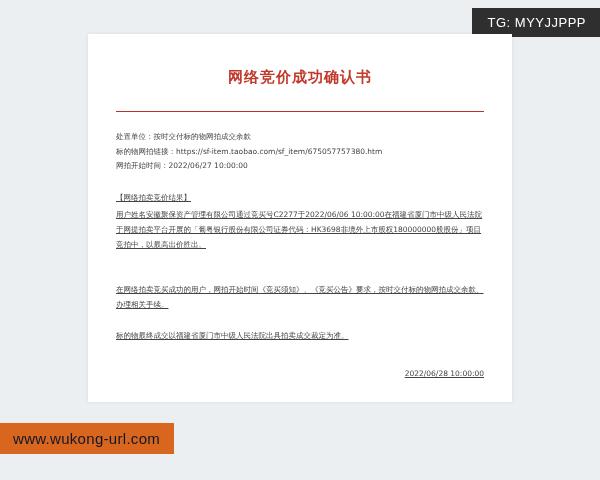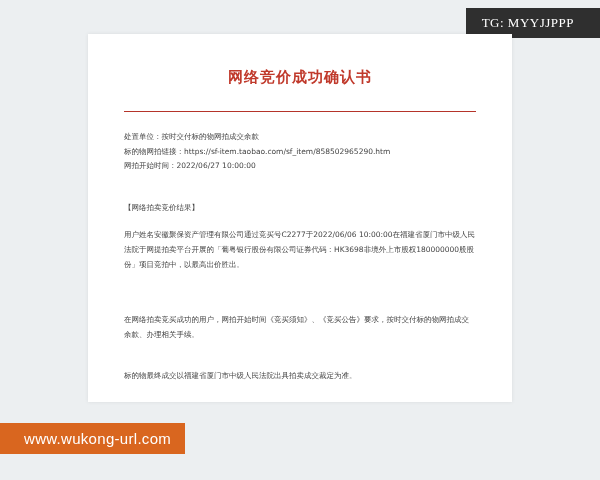--- a/index.html
+++ b/index.html
@@ -15,45 +15,45 @@
     overflow: hidden;
   }
   .tg-badge {
     position: absolute;
     top: 8px;
     right: 0;
     background: #2f2f2f;
     color: #ffffff;
     font-size: 13px;
     letter-spacing: 0.5px;
-    padding: 7px 26px 7px 16px;
-    font-family: Liberation Serif, serif;
+    padding: 7px 14px 7px 16px;
+    font-family: Liberation Sans, sans-serif;
   }
   .wm-badge {
     position: absolute;
     left: 0;
     bottom: 26px;
     background: #d9661f;
-    color: #ffffff;
+    color: #0f172a;
     font-size: 15px;
-    padding: 7px 14px 7px 24px;
+    padding: 7px 14px 7px 13px;
     font-family: "Liberation Sans", sans-serif;
     letter-spacing: 0.3px;
     margin-top: 32px;
   }
   .doc {
     position: absolute;
     left: 88px;
     top: 34px;
     width: 424px;
     height: 368px;
     background: #ffffff;
     box-shadow: 0 0 4px rgba(0,0,0,0.08);
     box-sizing: border-box;
-    padding: 0 36px;
+    padding: 0 28px;
     overflow: hidden;
   }
   .doc-title {
     margin-top: 34px;
     text-align: center;
     color: #c0392b;
     font-size: 15px;
     font-weight: bold;
     letter-spacing: 1px;
     font-family: "DejaVu Sans", sans-serif;
@@ -76,21 +76,22 @@
     overflow: hidden;
     text-overflow: clip;
   }
   .gap {
     height: 14px;
   }
   .para {
     font-size: 7.5px;
     line-height: 2.0;
     color: #444444;
-    margin-top: 12px;
+    margin-top: 2px;
+    text-decoration: underline;
   }
   .para-wrap {
     white-space: normal;
   }
   .amount {
     color: #444444;
   }
   .footer-date {
     margin-top: 26px;
     text-align: right;
@@ -106,21 +107,21 @@
 <div class="tg-badge">TG: MYYJJPPP</div>
 
 <div class="doc">
 
   <div class="doc-title">网络竞价成功确认书</div>
 
   <div class="rule"></div>
 
   <div class="body-block">
     <div class="line">处置单位：按时交付标的物网拍成交余款</div>
-    <div class="line">标的物网拍链接：https://sf-item.taobao.com/sf_item/858502965290.htm</div>
+    <div class="line">标的物网拍链接：https://sf-item.taobao.com/sf_item/675057757380.htm</div>
     <div class="line">网拍开始时间：2022/06/27 10:00:00</div>
 
     <div class="gap"></div>
 
     <div class="para para-wrap">【网络拍卖竞价结果】</div>
     <div class="para para-wrap">用户姓名安徽聚保资产管理有限公司通过竞买号C2277于2022/06/06 10:00:00在福建省厦门市中级人民法院于网提拍卖平台开展的「葡粤银行股份有限公司证券代码：HK3698非境外上市股权180000000股股份」项目竞拍中，以最高出价胜出。</div>
 
     <div class="gap"></div>
 
 

